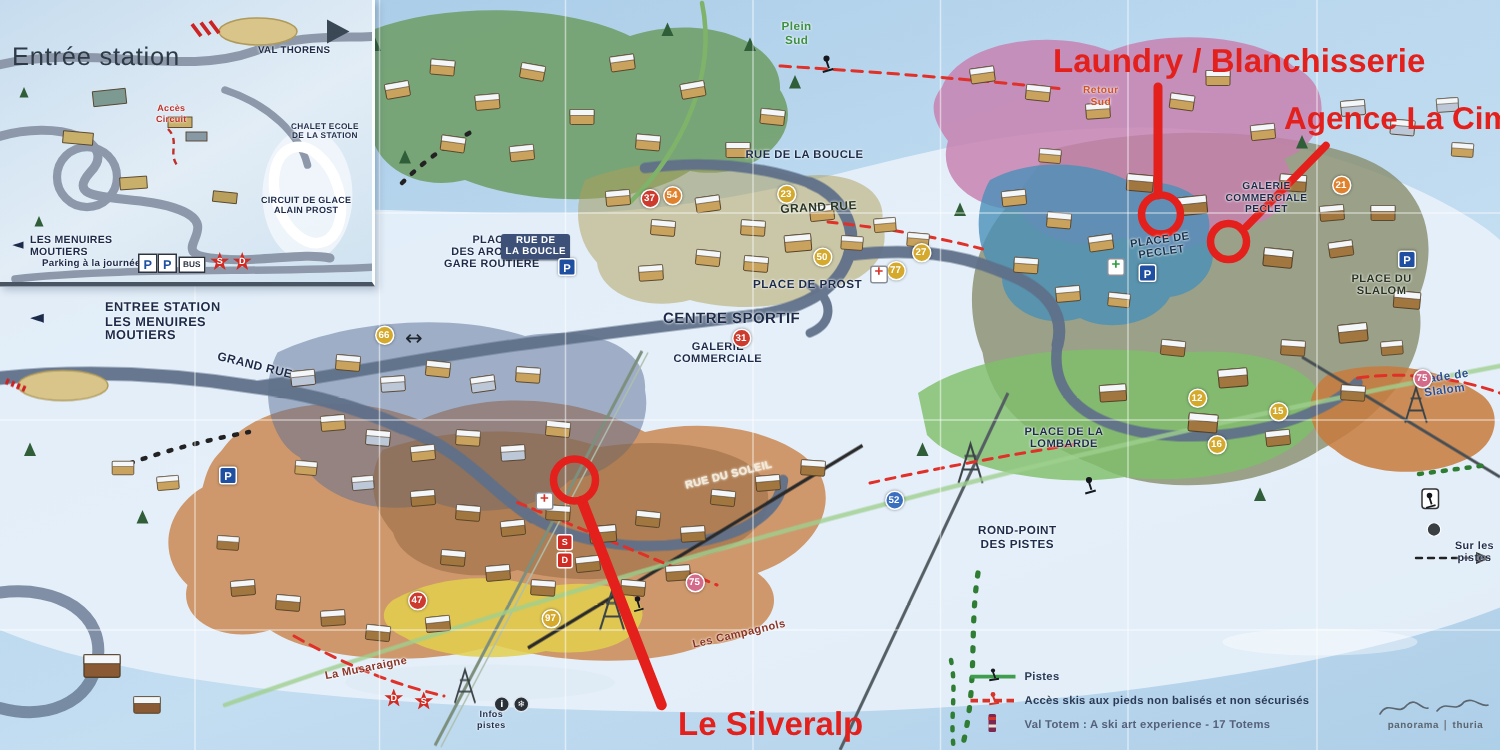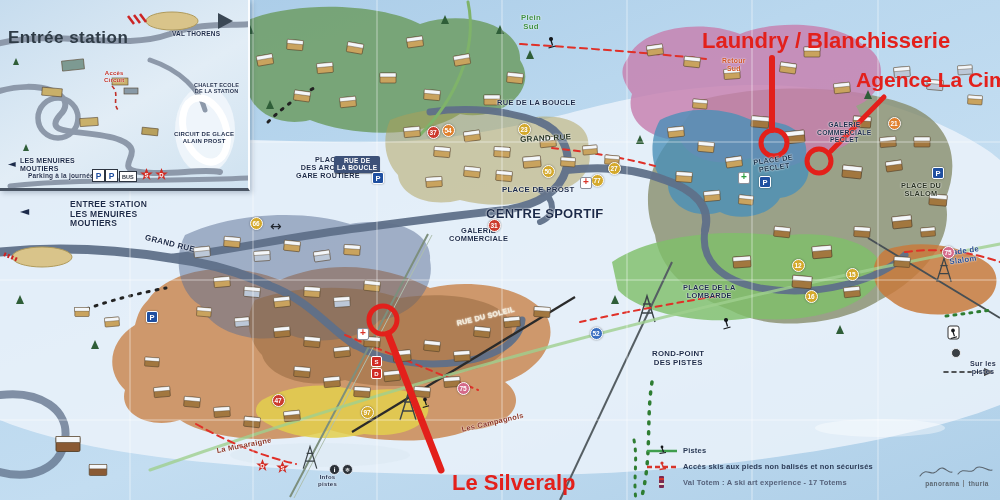--- a/index.html
+++ b/index.html
@@ -33,21 +33,21 @@
   .dot-icon{position:absolute;width:9px;height:9px;border-radius:50%;background:#2b3138;color:#fff;
           font-size:6px;font-weight:700;display:flex;align-items:center;justify-content:center;
           border:1px solid #dfe6ee;font-family:"DejaVu Sans",sans-serif;}
   .uni{font-family:"DejaVu Sans",sans-serif;}
   
   .inset{position:absolute;left:0;top:0;width:248px;height:188px;
          background:linear-gradient(150deg,#c6dcee,#e2edf6 55%,#cfe2f0);
          border-right:2px solid rgba(255,255,255,.9);border-bottom:3px solid #4a5564;
          box-shadow:2px 2px 5px rgba(30,50,80,.25);}
   .inset .map-label{letter-spacing:.2px;}
-  .inset-title{position:absolute;left:8px;top:28px;font-size:17px;font-weight:700;color:#2e3b46;
+  .inset-title{position:absolute;left:8px;top:28px;font-size:17px;font-weight:400;color:#2e3b46;
          letter-spacing:.5px;}
   .pbox{position:absolute;width:11px;height:11px;background:#fff;border:1px solid #2c3440;
         color:#1f4fa0;font-size:8.5px;font-weight:800;display:flex;align-items:center;justify-content:center;}
   .busbox{position:absolute;height:9px;background:#fff;border:1px solid #2c3440;color:#2c3440;
         font-size:5.5px;font-weight:700;display:flex;align-items:center;justify-content:center;padding:0 2px;}
   
   .legend{position:absolute;left:645px;top:442px;width:330px;}
   .legend-row{display:flex;align-items:center;height:16px;}
   .legend-icon{width:38px;flex:0 0 38px;display:flex;align-items:center;}
   .legend-label{font-size:7.5px;font-weight:600;color:#2b3a55;letter-spacing:.2px;}
@@ -299,21 +299,21 @@
 MOUTIERS</div>
       <div class="map-label" style="left: 146px; top: 234px; font-size: 8px; color: rgb(28, 43, 74); transform: rotate(14deg);">GRAND RUE</div>
       <div class="map-label" style="left: 520px; top: 136px; font-size: 8px; color: rgb(39, 53, 34); transform: rotate(-3deg);">GRAND RUE</div>
       <div class="map-label" style="left: 272px; top: 156px; font-size: 7.2px; color: rgb(28, 43, 74); margin-left: 24px;">PLACE
 DES AROLLES
 GARE ROUTIÈRE</div>
       <div class="map-label" style="left: 497px; top: 99px; font-size: 7.5px; color: rgb(28, 43, 74);">RUE DE LA BOUCLE</div>
       <div class="map-label flag" style="left: 334px; top: 156px; font-size: 6.5px; color: rgb(255, 255, 255);">RUE DE
 LA BOUCLE</div>
       <div class="map-label" style="left: 502px; top: 186px; font-size: 7.8px; color: rgb(28, 43, 74);">PLACE DE PROST</div>
-      <div class="map-label" style="left: 442px; top: 207px; font-size: 13px; color: rgb(28, 43, 74); margin-left: 44px;">CENTRE SPORTIF</div>
+      <div class="map-label" style="left: 442px; top: 207px; font-size: 10px; color: rgb(28, 43, 74);">CENTRE SPORTIF</div>
       <div class="map-label" style="left: 449px; top: 227px; font-size: 7.4px; color: rgb(28, 43, 74);">GALERIE
 COMMERCIALE</div>
       <div class="map-label" style="left: 817px; top: 121px; font-size: 6.8px; color: rgb(28, 43, 74);">GALERIE
 COMMERCIALE
 PECLET</div>
       <div class="map-label" style="left: 753px; top: 159px; font-size: 7.4px; color: rgb(22, 49, 75); transform: rotate(-8deg);">PLACE DE
 PECLET</div>
       <div class="map-label" style="left: 901px; top: 182px; font-size: 7.4px; color: rgb(42, 51, 34);">PLACE DU
 SLALOM</div>
       <div class="map-label" style="left: 944px; top: 250px; font-size: 7.8px; color: rgb(43, 79, 147); transform: rotate(-8deg);">Stade de

